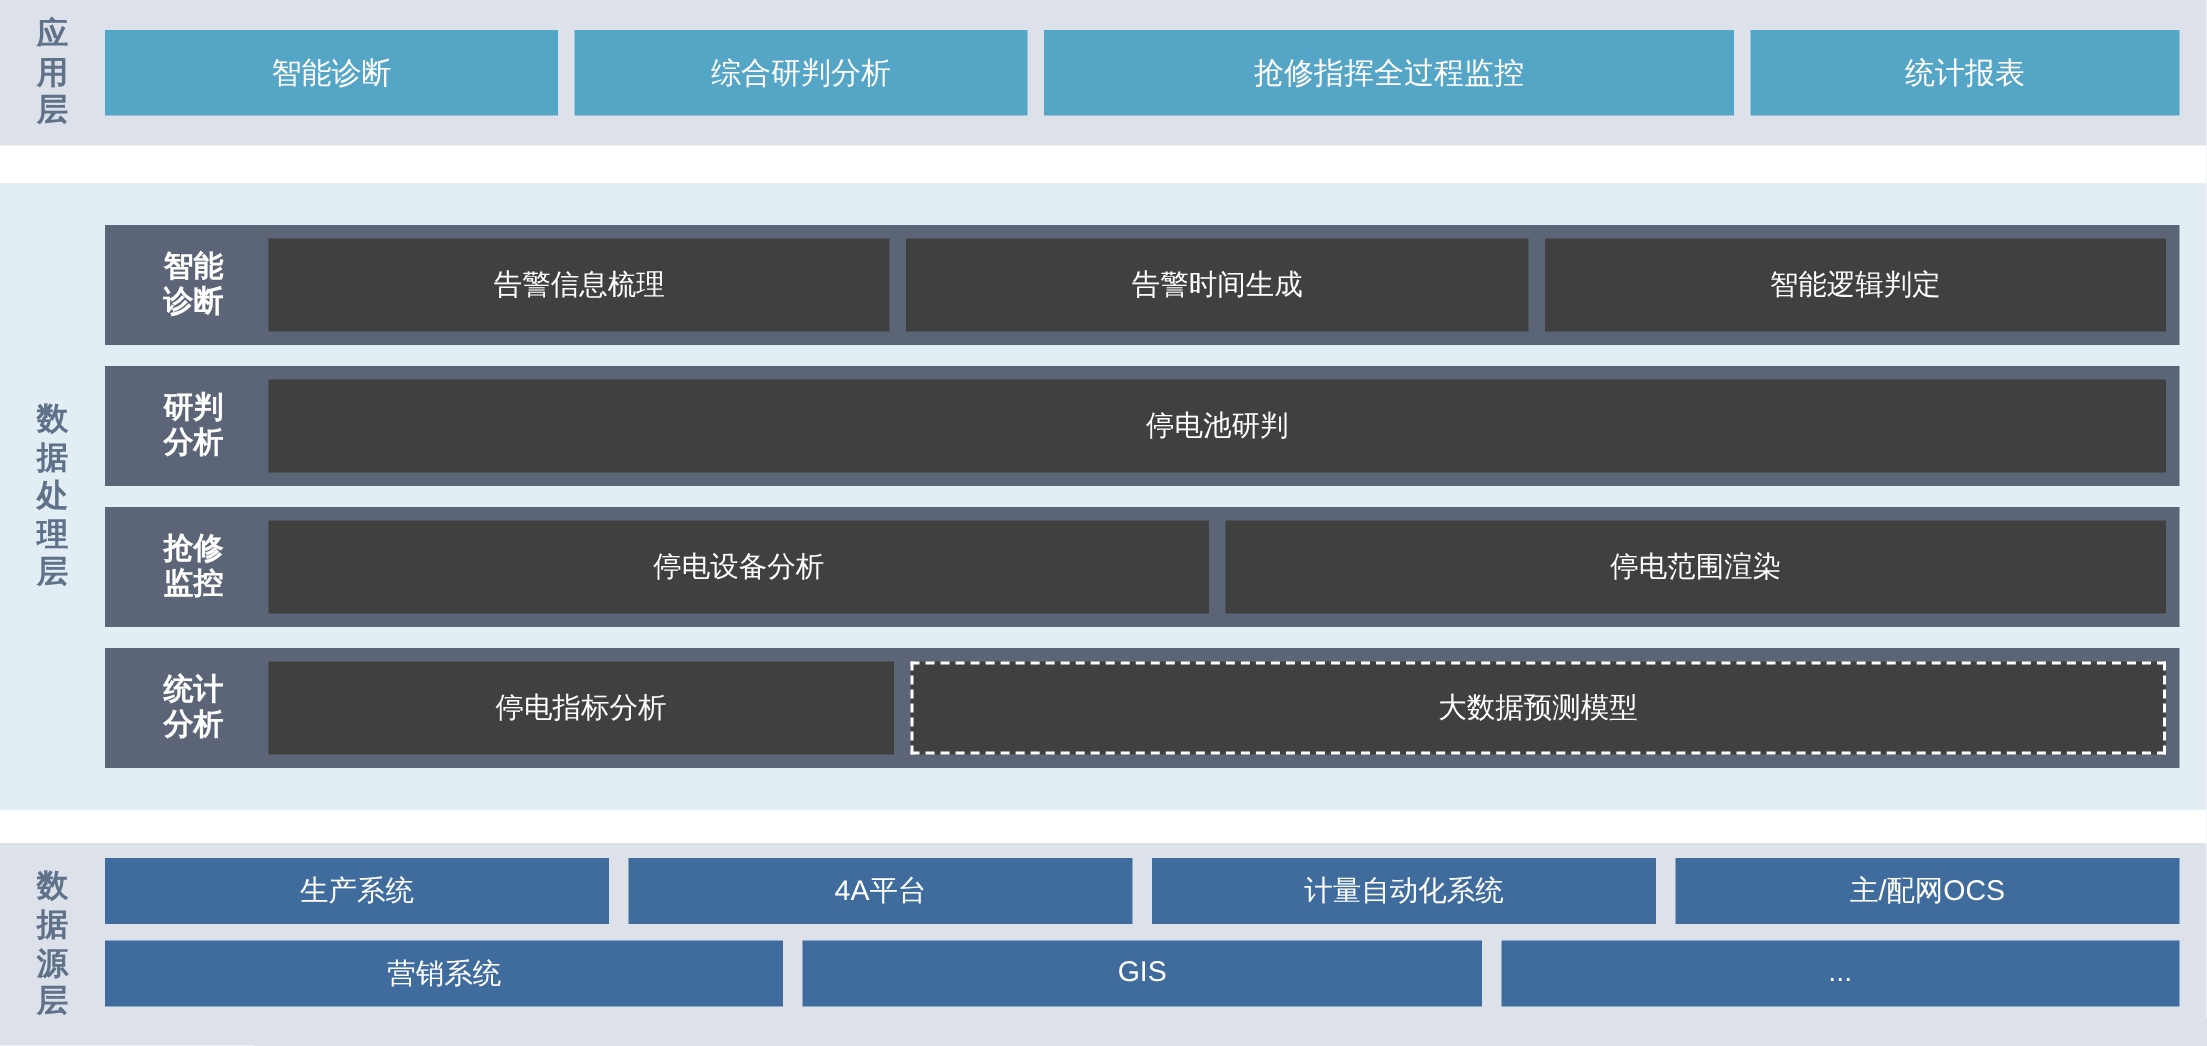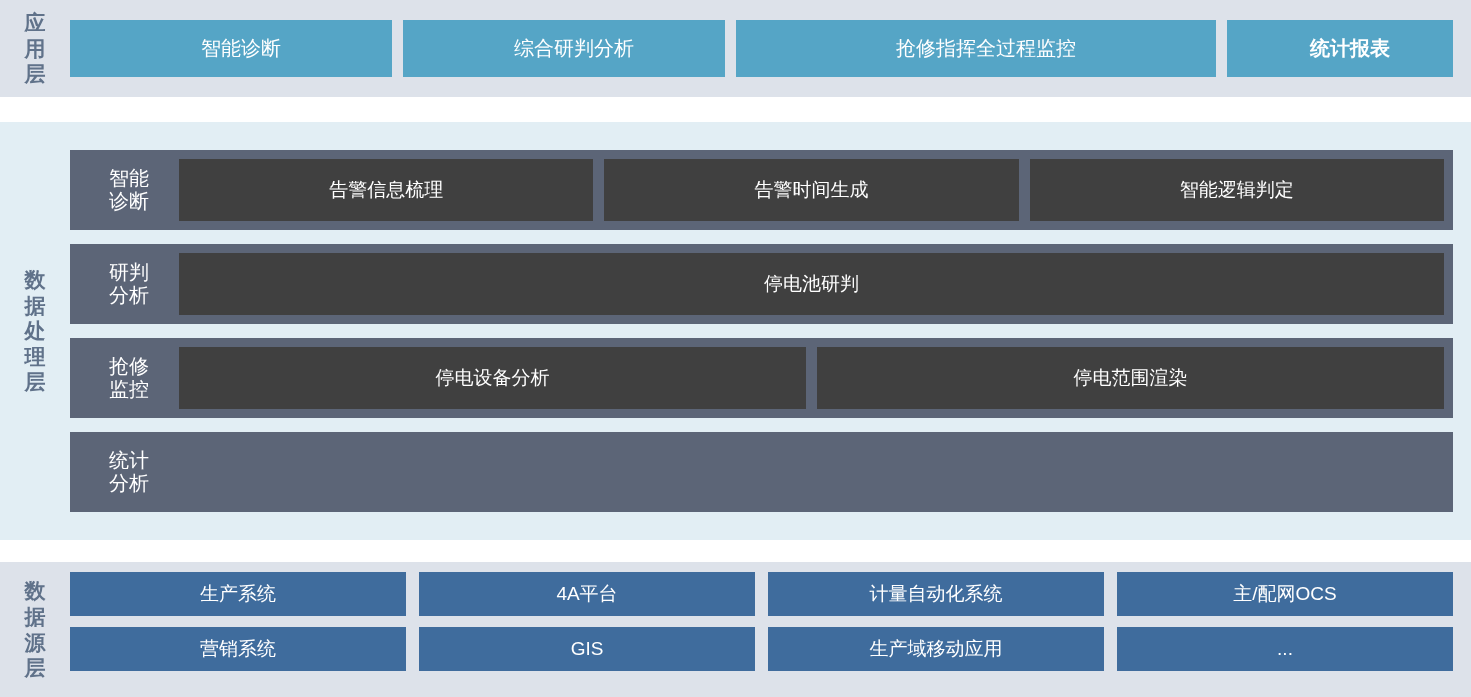--- a/index.html
+++ b/index.html
@@ -25,23 +25,23 @@
   .vlabel span{display:block;}
   .band-body{flex:1 1 auto;position:relative;}
 
   
   #app-band{top:0;height:97px;background:#dde2ea;}
   #app-band .band-body{display:flex;align-items:center;height:100%;padding-right:18px;}
   .app-box{
     height:57px;margin-right:11px;
     background:#55a5c6;
     display:flex;align-items:center;justify-content:center;
-    color:#ffffff;font-size:20px;padding-left:20px;
+    color:#ffffff;font-size:20px;
   }
-  .app-box:last-child{margin-right:0;font-weight:bold;}
+  .app-box:last-child{margin-right:0;}
   .app-w1{flex:0 0 302px;}
   .app-w2{flex:0 0 302px;}
   .app-w3{flex:0 0 460px;text-align:right;}
   .app-w4{flex:1 1 auto;}
 
   
   #proc-band{top:122px;height:418px;background:#e2eef4;}
   #proc-band .band-body{
     display:flex;flex-direction:column;justify-content:center;
     height:100%;padding-right:18px;
@@ -49,21 +49,21 @@
   .proc-row{
     height:80px;background:#5c6577;
     display:flex;align-items:center;
     margin-bottom:14px;
     padding-left:9px;padding-right:9px;
     box-sizing:border-box;
   }
   .proc-row:last-child{margin-bottom:0;}
   .proc-rowlabel{
     flex:0 0 100px;
-    color:#ffffff;font-size:20px;font-weight:normal;
+    color:#ffffff;font-size:20px;font-weight:bold;
     line-height:1.16;text-align:center;
   }
   .proc-rowlabel span{display:block;}
   .proc-cells{flex:1 1 auto;display:flex;height:62px;}
   .proc-box{
     flex:1 1 0;margin-right:11px;
     background:#404040;
     display:flex;align-items:center;justify-content:center;
     color:#ffffff;font-size:19px;
     box-sizing:border-box;
@@ -150,20 +150,24 @@
         <div class="proc-box">停电设备分析</div>
         <div class="proc-box">停电范围渲染</div>
       </div>
     </div>
 
     <div class="proc-row">
       <div class="proc-rowlabel">
         <span>统计</span>
         <span>分析</span>
       </div>
+      <div class="proc-cells">
+        <div class="proc-box">停电指标分析</div>
+        <div class="proc-box wide dashed">大数据预测模型</div>
+      </div>
     </div>
 
   </div>
 </section>
 
 <section class="band" id="src-band">
   <div class="band-label">
     <div class="vlabel">
       <span>数</span>
       <span>据</span>
@@ -174,17 +178,16 @@
   <div class="band-body">
     <div class="src-row">
       <div class="src-box">生产系统</div>
       <div class="src-box">4A平台</div>
       <div class="src-box">计量自动化系统</div>
       <div class="src-box">主/配网OCS</div>
     </div>
     <div class="src-row">
       <div class="src-box">营销系统</div>
       <div class="src-box">GIS</div>
-      <div class="src-box">生产域移动应用</div>
       <div class="src-box">...</div>
     </div>
   </div>
 </section>
 
 </body></html>

